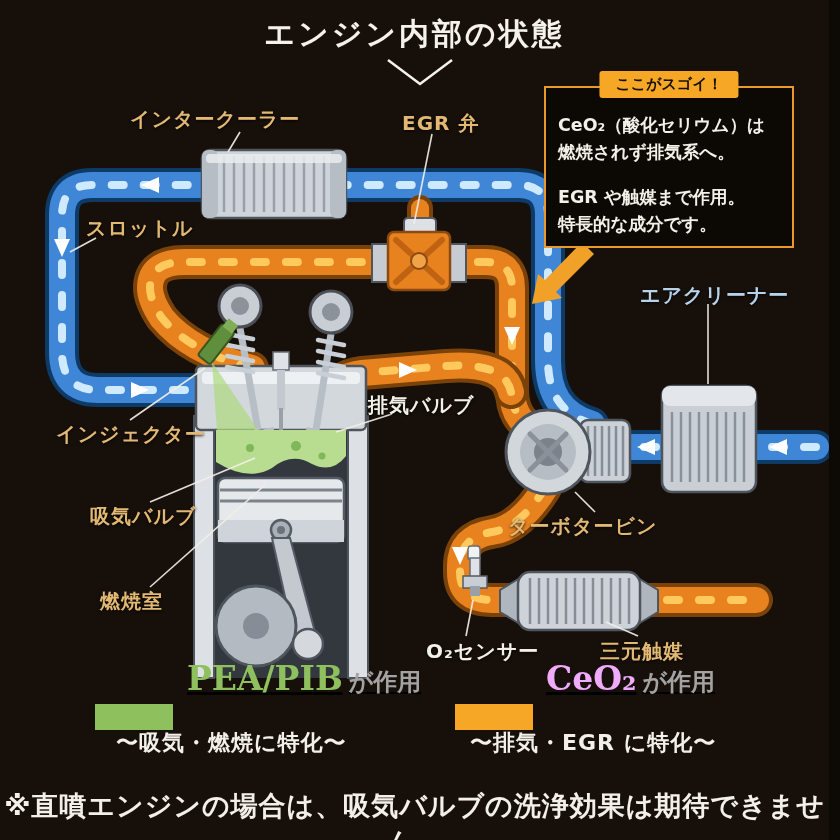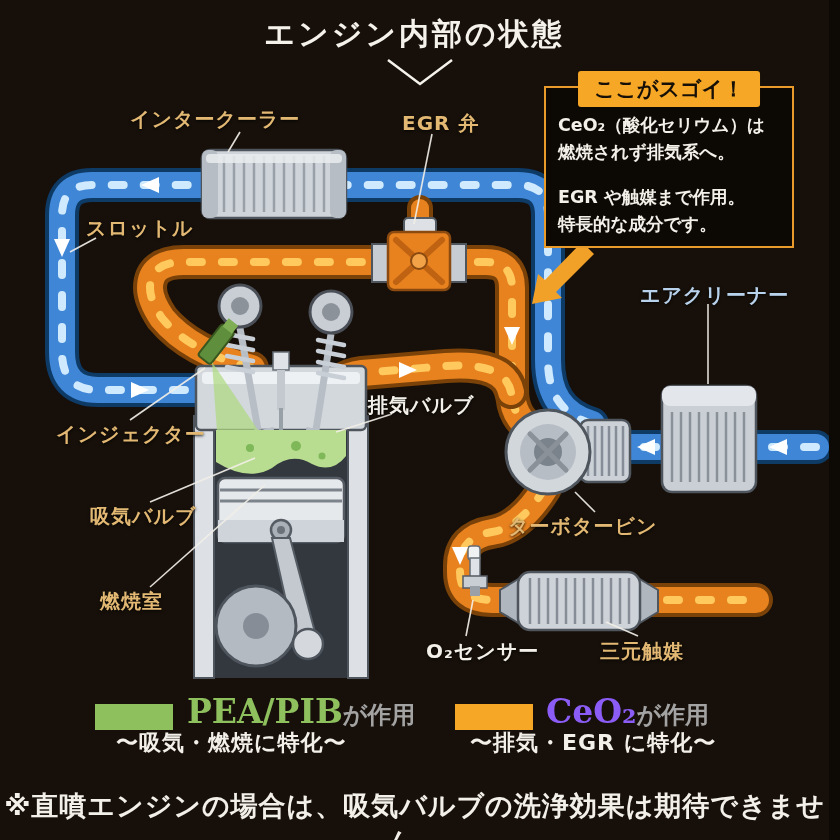--- a/index.html
+++ b/index.html
@@ -21,36 +21,36 @@
   #lbl-intake-valve{left:90px;top:503px}
   #lbl-combustion{left:100px;top:588px}
   #lbl-air-cleaner{left:640px;top:282px}
   #lbl-turbo{left:508px;top:513px}
   #lbl-o2{left:426px;top:638px}
   #lbl-catalyst{left:600px;top:638px}
 
   .callout{position:absolute;left:544px;top:86px;width:250px;height:162px;
            background:#0c0804;border:2px solid #e89b2a;box-sizing:border-box;}
   .callout-tab{position:absolute;left:50%;top:-17px;transform:translateX(-50%);
-           background:#f6a725;color:#160f08;font-weight:bold;font-size:21px;
+           background:#f6a725;color:#160f08;font-weight:bold;font-size:15px;
            padding:4px 16px;border-radius:3px;white-space:nowrap;}
   .callout-body{padding:24px 12px 0;font-weight:bold;font-size:17.5px;
            color:#f3f0e9;line-height:27px;}
   .callout-line{white-space:nowrap;}
   .gap{margin-top:18px;}
 
   .swatch{position:absolute;width:78px;height:26px;}
   #sw-green{left:95px;top:704px;background:#8fc05e}
   #sw-orange{left:455px;top:704px;background:#f6a725}
-  .leg-main{position:absolute;top:692px;display:flex;align-items:baseline;
-            white-space:nowrap;font-weight:bold;}
+  .leg-main{position:absolute;top:659px;display:flex;align-items:baseline;gap:6px;
+            white-space:nowrap;font-weight:bold;text-decoration:underline;}
   #leg-pea{left:187px}#leg-ceo2{left:546px}
   .substance{font-family:"DejaVu Serif",serif;font-weight:bold;font-size:33px;}
   #leg-pea .substance{color:#8fc05e}
-  #leg-ceo2 .substance{color:#8b5cf6}
+  #leg-ceo2 .substance{color:#f0abfc}
   .suffix{font-size:24px;color:#a3a3a3;font-weight:bold;}
   .leg-note{position:absolute;top:728px;font-weight:bold;font-size:22px;
             color:#f3f0e9;white-space:nowrap;letter-spacing:1px;}
   #note-pea{left:116px}#note-ceo2{left:470px}
 
   .footnote{position:absolute;left:0;right:0;top:788px;text-align:center;
             font-weight:bold;font-size:27px;color:#f3f0e9;letter-spacing:1px;}
 
   
   .po-b{fill:none;stroke:#0e3a66;stroke-width:34;stroke-linecap:round;stroke-linejoin:round}

